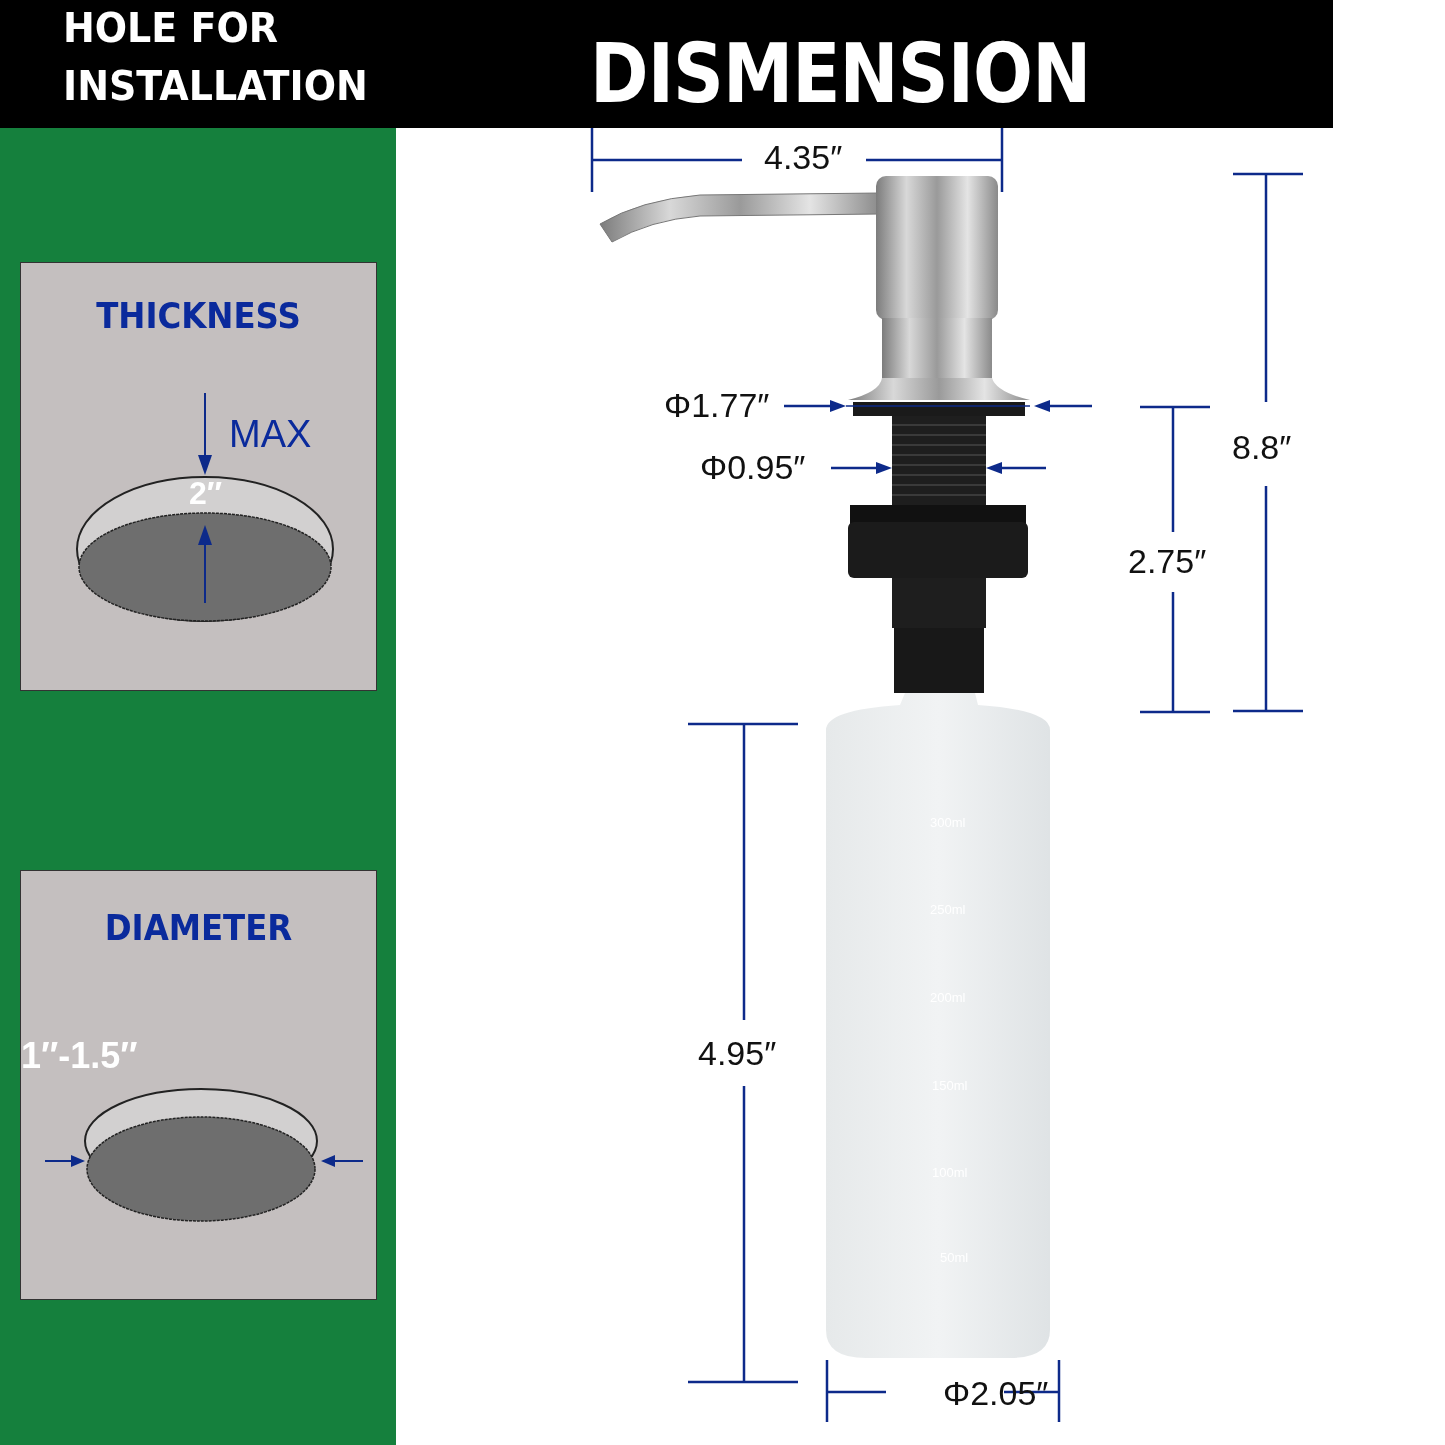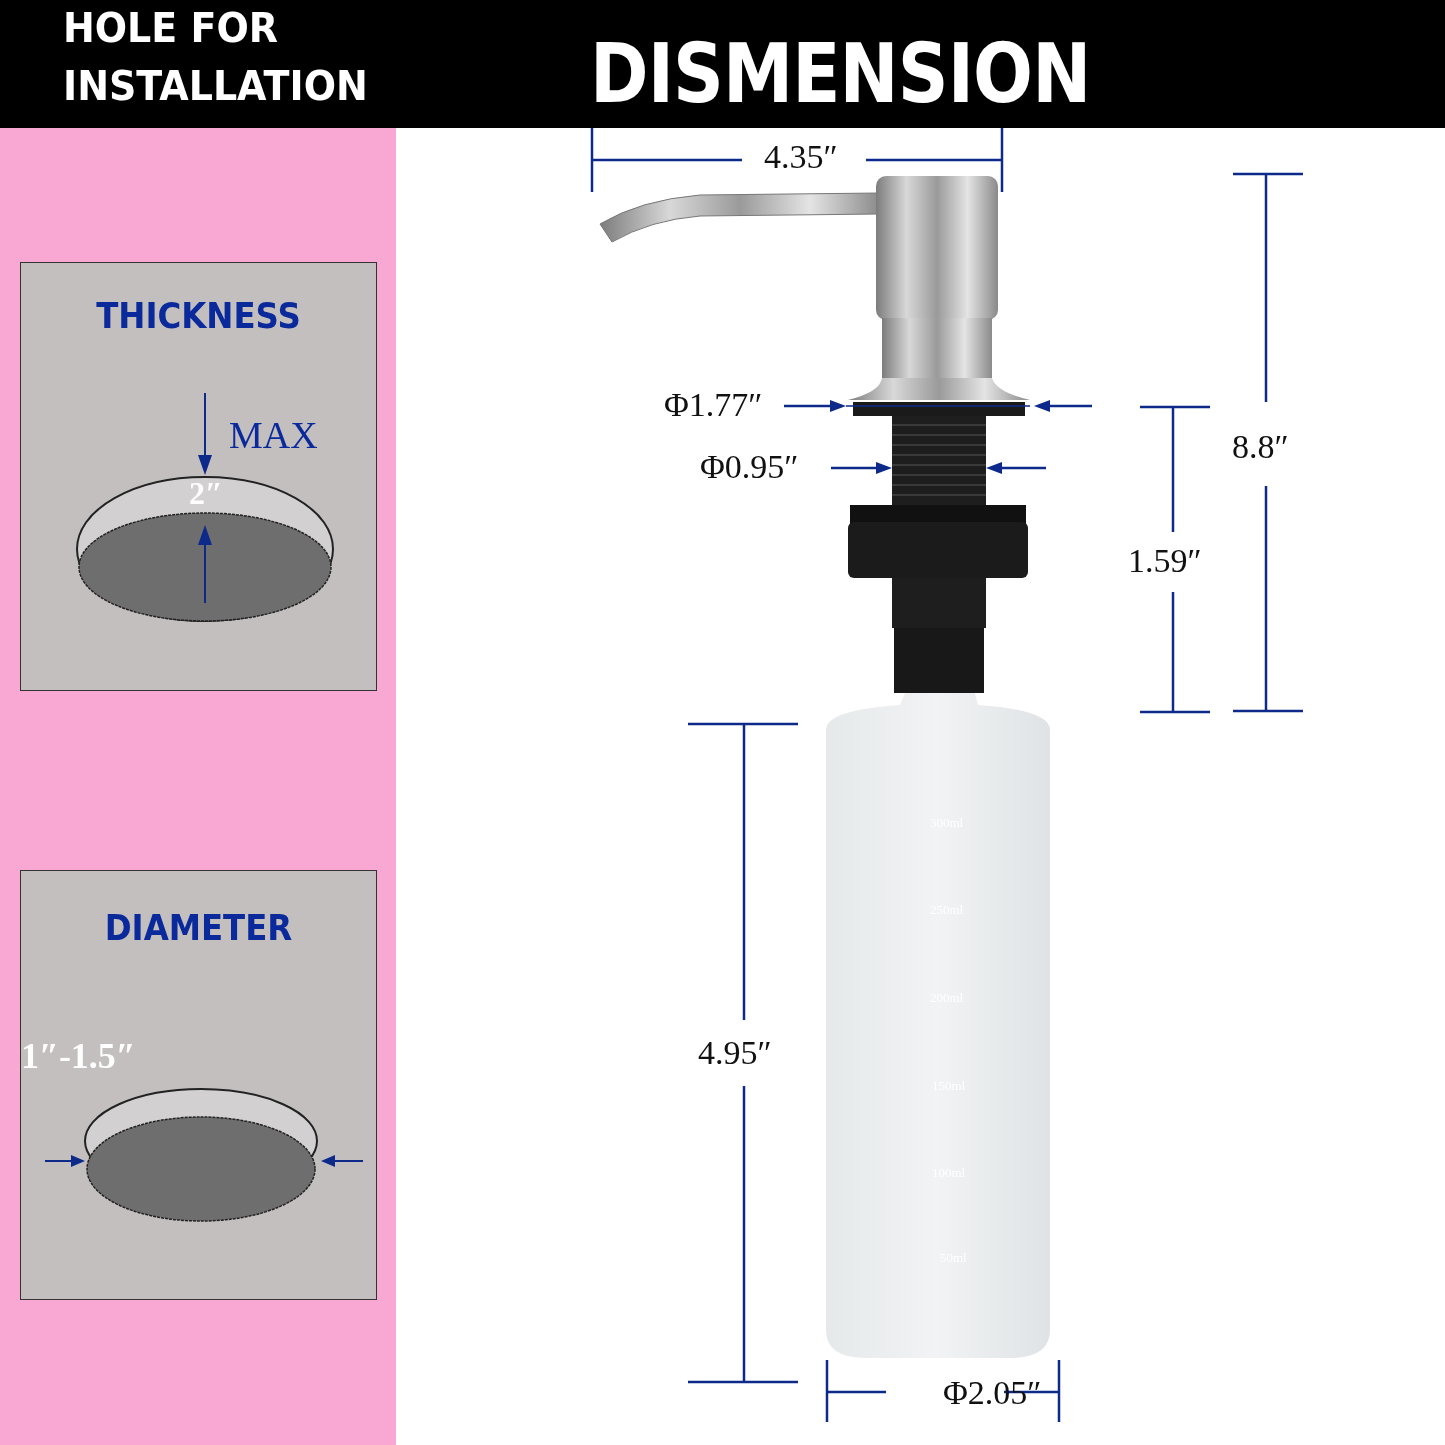--- a/index.html
+++ b/index.html
@@ -1,29 +1,29 @@
 <!DOCTYPE html>
 <html><head>
 <meta charset="utf-8">
 <style>
   html, body { margin:0; padding:0; }
   body { width:1445px; height:1445px; position:relative; background:#ffffff; overflow:hidden;
          font-family:"Liberation Sans", sans-serif; }
-  .header { position:absolute; left:0; top:0; width:1445px; height:128px; background:#000; }
+  .header { position:absolute; left:0; top:0; width:1333px; height:128px; background:#000; }
   .hdr-left { position:absolute; left:63px; top:4px; color:#fff; font-family:"DejaVu Sans", sans-serif;
               font-weight:bold; font-size:40px; line-height:48px; letter-spacing:0px; transform:scaleX(0.95); transform-origin:left; }
   .hdr-left div { height:48px; }
   .hdr-left .l2 { margin-top:10px; }
   .hdr-title { position:absolute; left:590px; top:26px; color:#fff; font-family:"DejaVu Sans", sans-serif;
                font-weight:bold; font-size:82px; line-height:96px; transform:scaleX(0.86); transform-origin:left; letter-spacing:-1px; }
-  .leftpanel { position:absolute; left:0; top:128px; width:396px; height:1317px; background:#f9a8d4; }
+  .leftpanel { position:absolute; left:0; top:128px; width:396px; height:1317px; background:#15803d; }
   .card { position:absolute; left:20px; width:355px; border:1px solid #333; background:#c4bfbf; }
   .card-title { position:absolute; width:100%; text-align:center; color:#0a2a9c; font-weight:bold; font-size:36px;
                 font-family:"DejaVu Sans", sans-serif; transform:scaleX(0.9); }
-  .dim { position:absolute; color:#111; font-family:Liberation Serif, serif; font-size:34px; white-space:nowrap; }
+  .dim { position:absolute; color:#111; font-family:Liberation Sans, sans-serif; font-size:34px; white-space:nowrap; }
   svg { position:absolute; overflow:visible; }
 </style>
 </head>
 <body>
 
 <div class="header">
   <div class="hdr-left">
     <div>HOLE  FOR</div>
     <div class="l2">INSTALLATION</div>
   </div>
@@ -151,15 +151,15 @@
     <polygon points="1050,400 1034,406 1050,412"></polygon>
     <polygon points="876,462 892,468 876,474"></polygon>
     <polygon points="1002,462 986,468 1002,474"></polygon>
   </g>
 </svg>
 
 <div class="dim" style="left:764px;top:138px;">4.35″</div>
 <div class="dim" style="left:654px;top:386px;margin-left:10px;">Φ1.77″</div>
 <div class="dim" style="left:700px;top:448px;">Φ0.95″</div>
 <div class="dim" style="left:1232px;top:428px;">8.8″</div>
-<div class="dim" style="left:1128px;top:542px;">1.59″</div>
+<div class="dim" style="left:1128px;top:542px;">2.75″</div>
 <div class="dim" style="left:698px;top:1034px;">4.95″</div>
 <div class="dim" style="left:943px;top:1374px;">Φ2.05″</div>
 
 </body></html>

